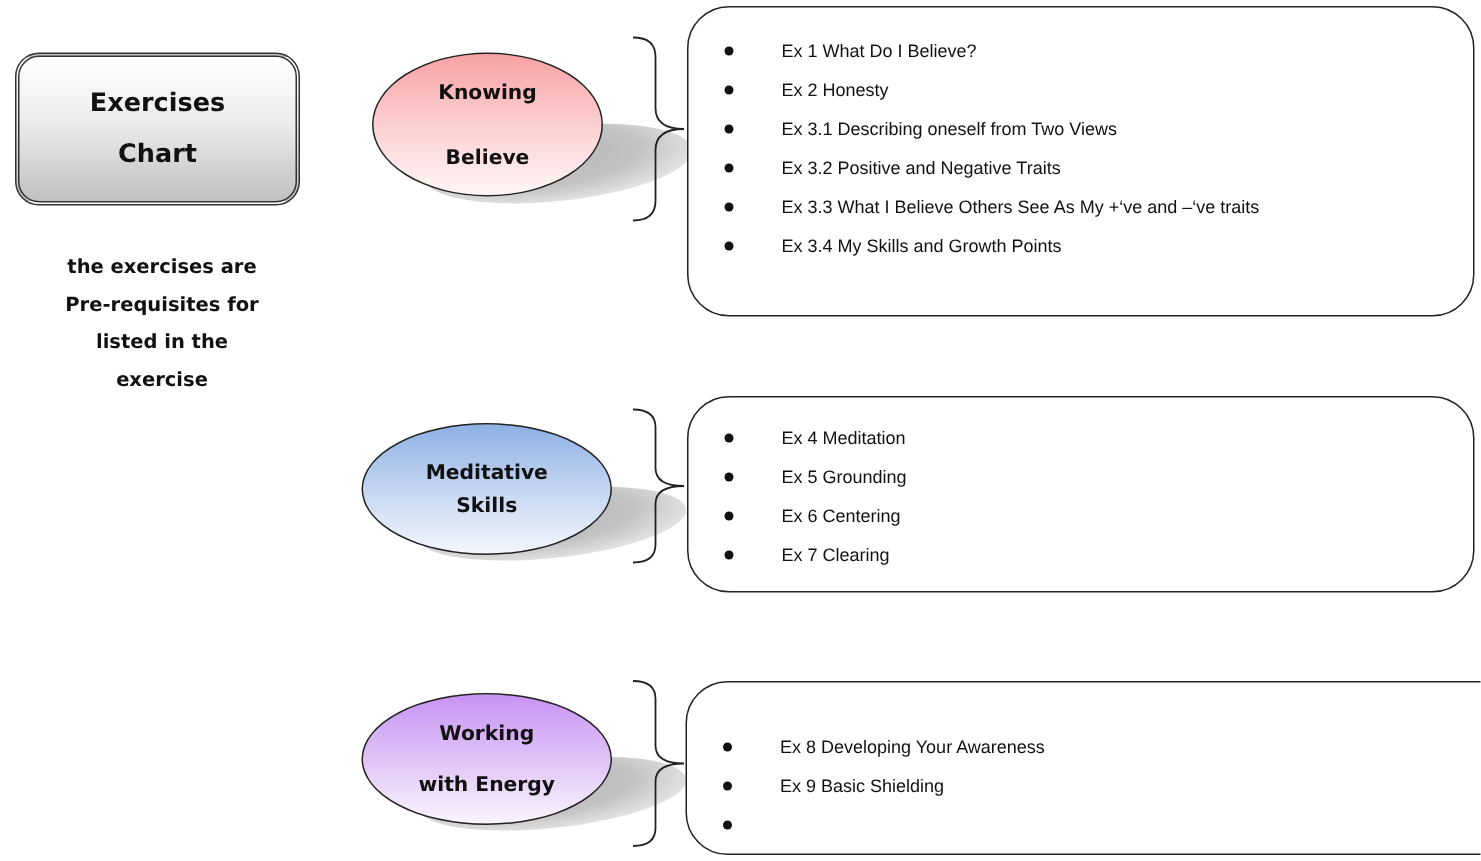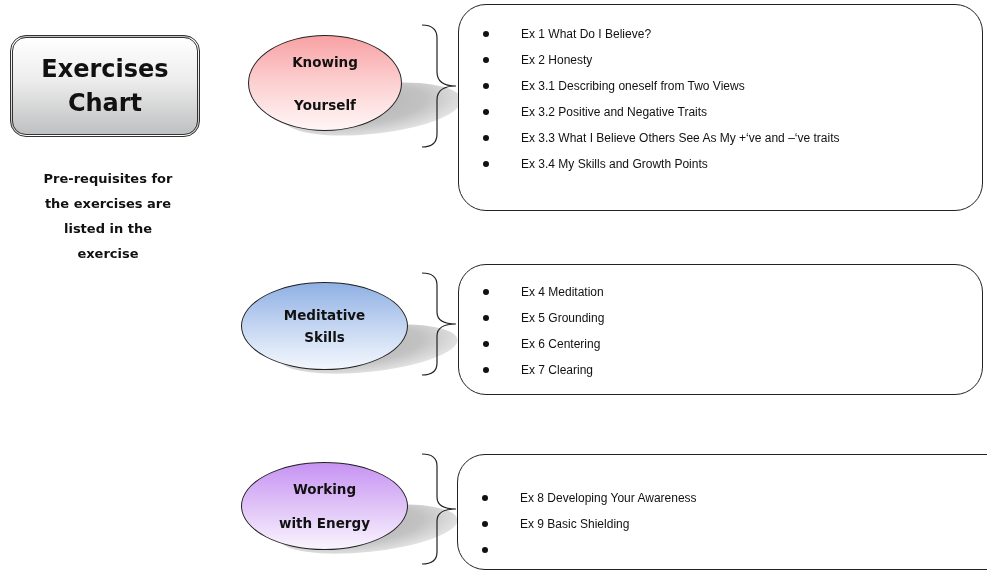--- a/index.html
+++ b/index.html
@@ -5,21 +5,21 @@
     html, body { margin: 0; padding: 0; background: #ffffff; }
     body { width: 987px; height: 574px; position: relative; overflow: hidden;
            font-family: "Liberation Sans", sans-serif; color: #111; }
 
     .title-box {
       position: absolute; left: 10px; top: 35px; width: 190px; height: 102px;
       box-sizing: border-box; border: 3px double #333; border-radius: 16px;
       background: linear-gradient(to bottom, #ffffff 0%, #ececec 45%, #bfc0c2 100%);
       display: flex; flex-direction: column; align-items: center; justify-content: center;
     }
-    .title-box span { font-family: "DejaVu Sans", sans-serif; font-weight: bold; font-size: 24px; line-height: 34px; color: #111; }
+    .title-box span { font-family: "DejaVu Sans", sans-serif; font-weight: bold; font-size: 17px; line-height: 34px; color: #111; }
 
     .note {
       position: absolute; left: 20px; top: 166px; width: 176px; text-align: center;
       font-family: "DejaVu Sans", sans-serif; font-weight: bold; font-size: 13px; line-height: 25px; color: #111;
     }
 
     .shadow {
       position: absolute; border-radius: 50%;
       background: radial-gradient(ellipse at 45% 40%, #b5b5b5 0%, #c2c2c2 45%, rgba(210,210,210,0.6) 75%, rgba(255,255,255,0) 100%);
       transform: rotate(-6deg);
@@ -49,30 +49,30 @@
   </style>
 </head>
 <body>
 
 <div class="title-box">
   <span>Exercises</span>
   <span>Chart</span>
 </div>
 
 <div class="note">
+  <div>the exercises are</div>
   <div>Pre-requisites for</div>
-  <div>the exercises are</div>
   <div>listed in the</div>
   <div>exercise</div>
 </div>
 
 <div class="shadow" style="left:282px; top:84px; width:180px; height:50px;"></div>
 <div class="ellipse e-pink" style="left:248px; top:35px; width:154px; height:96px;gap:21px;">
   <span>Knowing</span>
-  <span>Yourself</span>
+  <span>Believe</span>
 </div>
 <svg class="brace" style="left:420px; top:24px;" width="40" height="124" viewBox="0 0 40 124">
   <path d="M2,1 Q17,1 17,14 L17,48 Q17,62 36,62 Q17,62 17,76 L17,110 Q17,123 2,123" fill="none" stroke="#222" stroke-width="1.2"></path>
 </svg>
 <div class="list-box" style="left:458px; top:4px; width:525px; height:207px; padding-top:16px;">
   <ul>
     <li><span class="bullet"></span><span>Ex 1 What Do I Believe?</span></li>
     <li><span class="bullet"></span><span>Ex 2 Honesty</span></li>
     <li><span class="bullet"></span><span>Ex 3.1 Describing oneself from Two Views</span></li>
     <li><span class="bullet"></span><span>Ex 3.2 Positive and Negative Traits</span></li>

